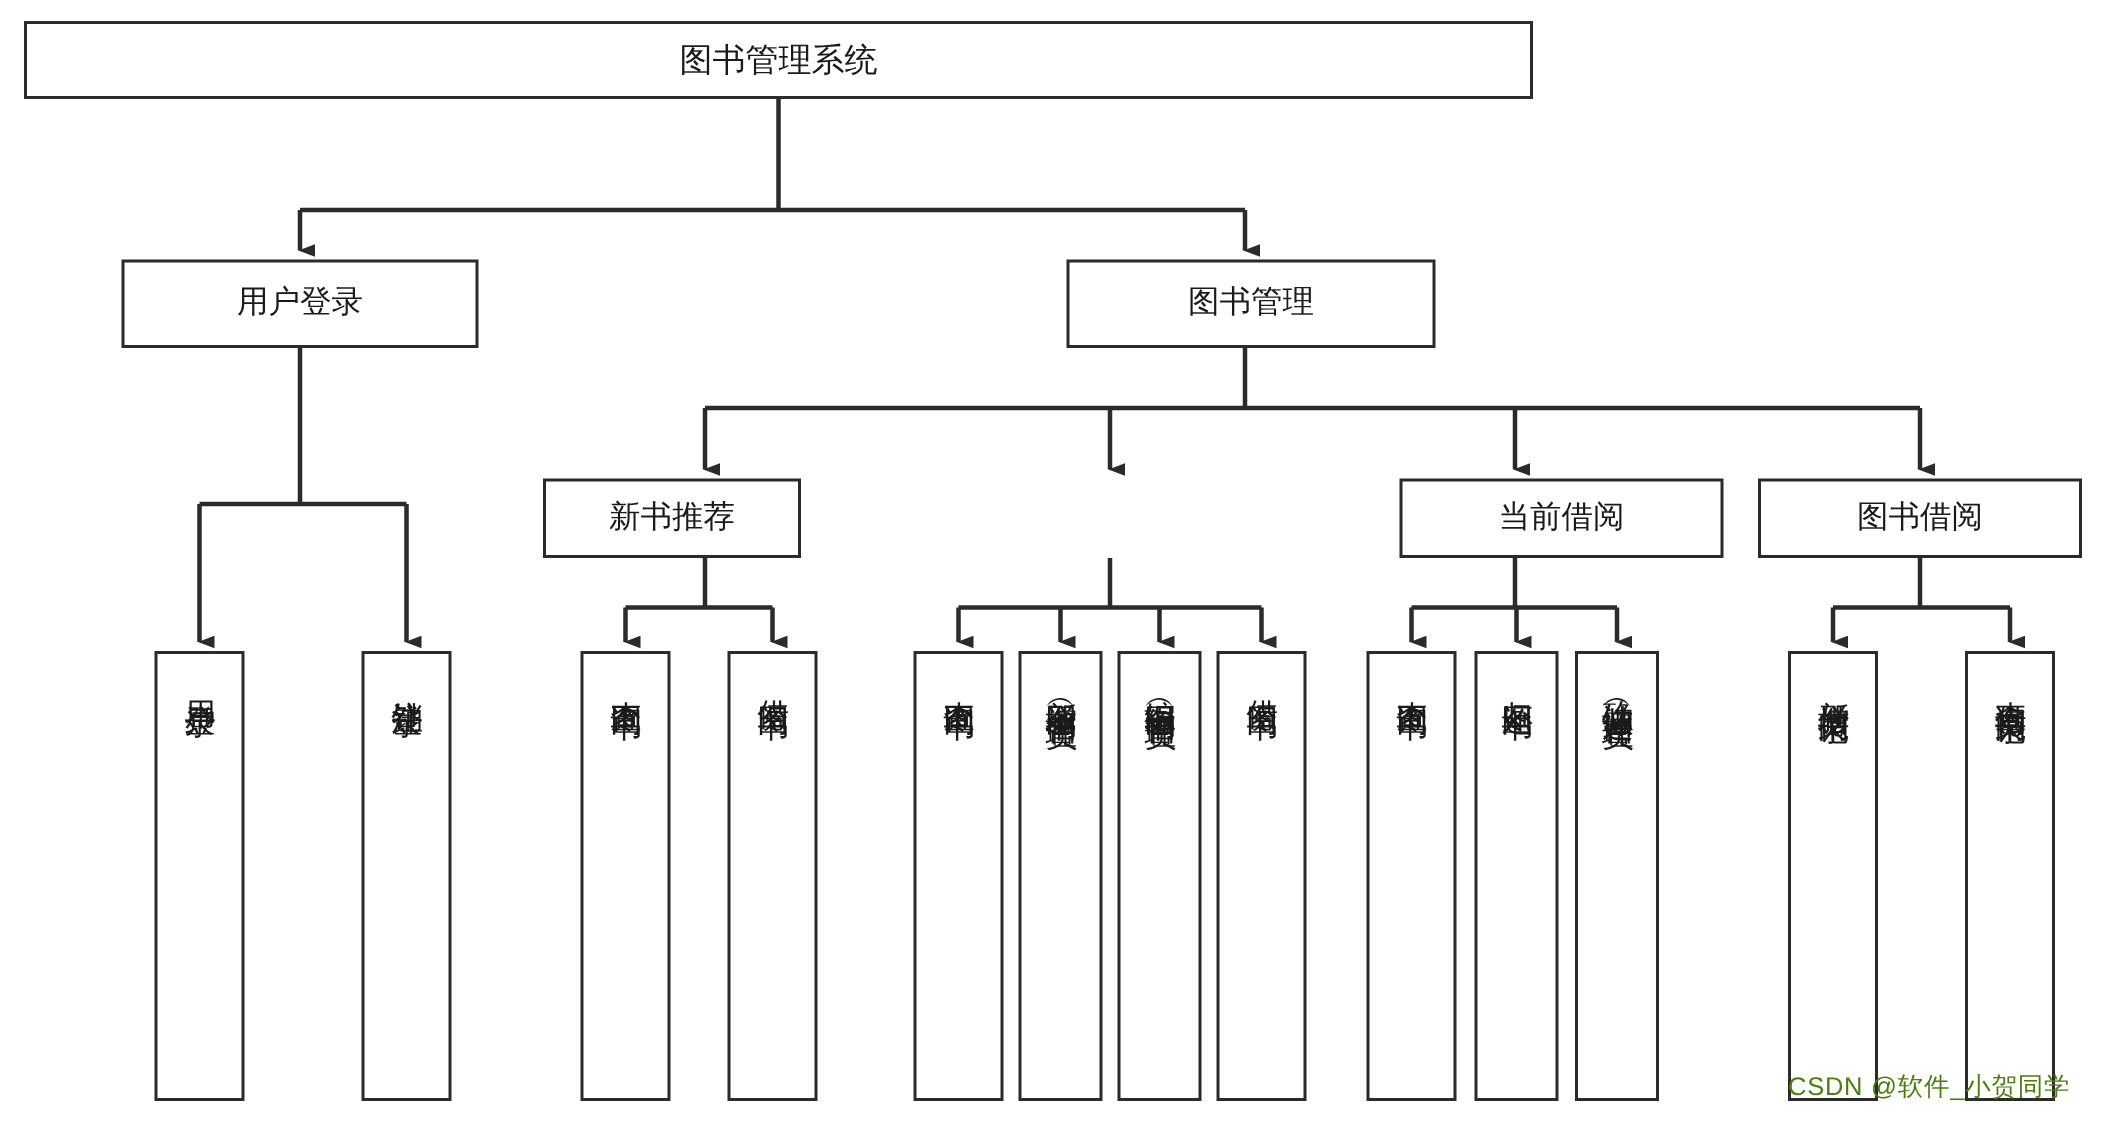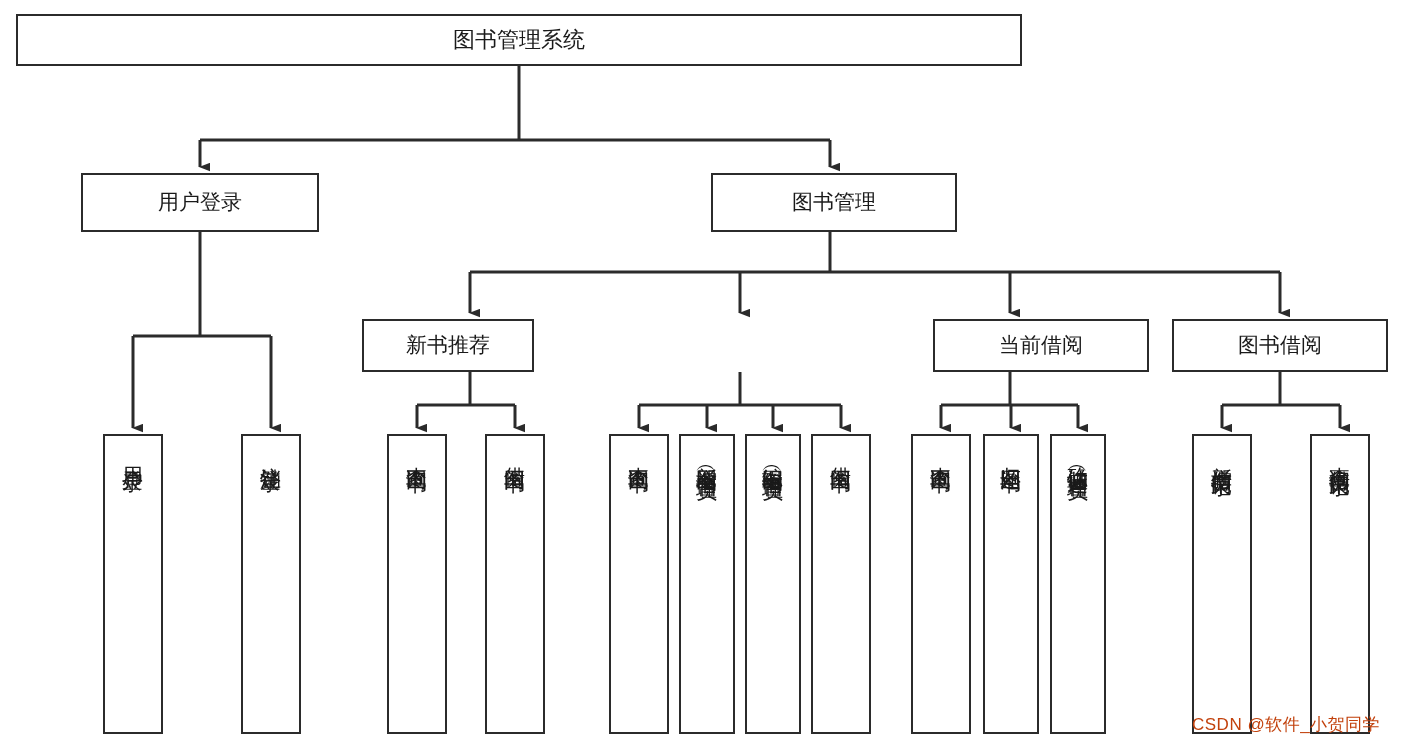--- a/index.html
+++ b/index.html
@@ -53,21 +53,21 @@
   .node.vert .node-label {
     writing-mode: vertical-rl;
     text-orientation: upright;
     font-size: 21px;
     letter-spacing: 2px;
     line-height: 1;
   }
   .watermark {
     position: absolute;
     font-size: 17px;
-    color: #c2410c;
+    color: #4d7c0f;
     letter-spacing: 0.5px;
     z-index: 5;
     white-space: nowrap;
     user-select: none;
   }
 </style>
 </head>
 <body>
 
 <div id="diagram-canvas">

